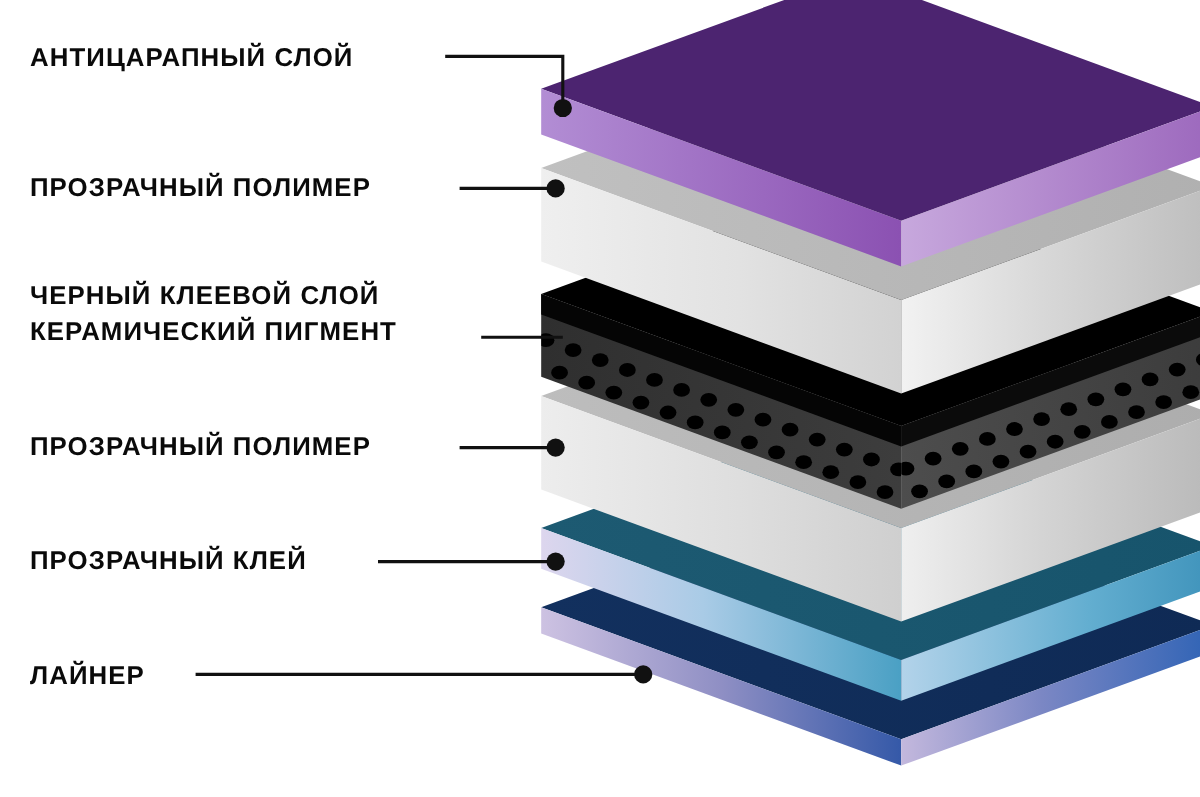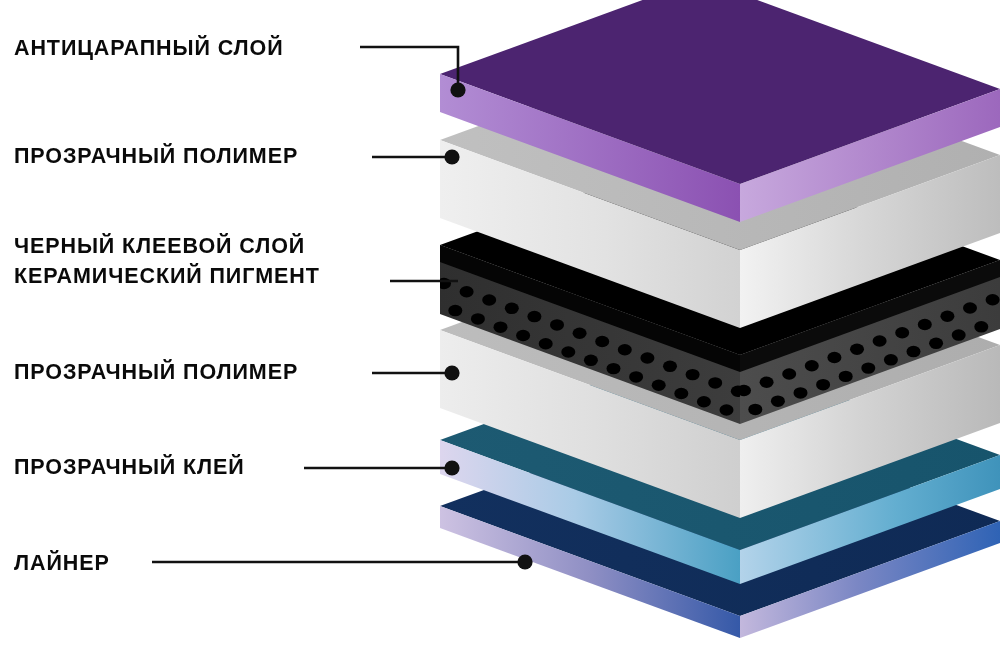--- a/index.html
+++ b/index.html
@@ -10,21 +10,21 @@
   }
   body {
     width: 1000px;
     height: 664px;
     position: relative;
     overflow: hidden;
     font-family: "Liberation Sans", sans-serif;
   }
   #diagram-root {
     position: absolute;
-    left: 0; top: 0;
+    left: 11px; top: 0;
     width: 912px;
     height: 664px;
   }
   svg.stage {
     position: absolute;
     left: 0; top: 0;
     width: 1000px;
     height: 664px;
     display: block;
   }

